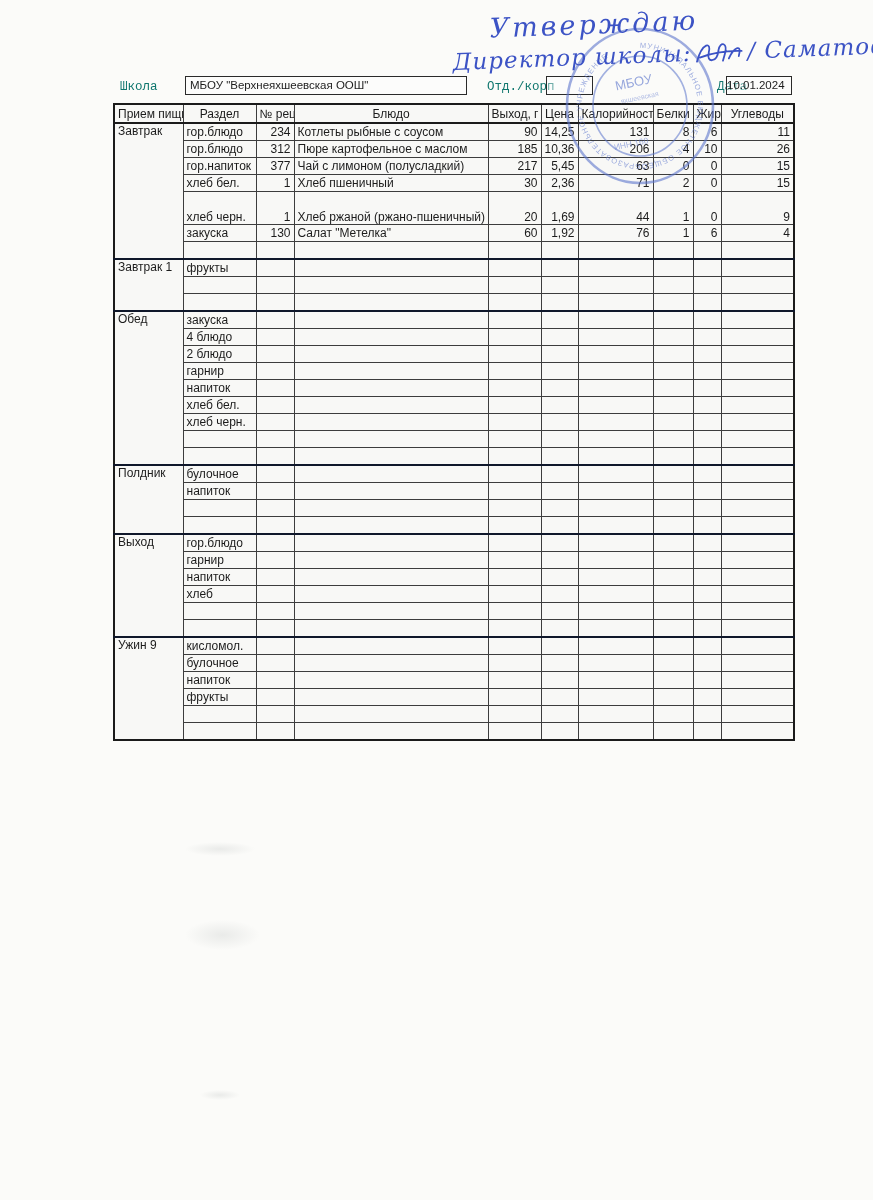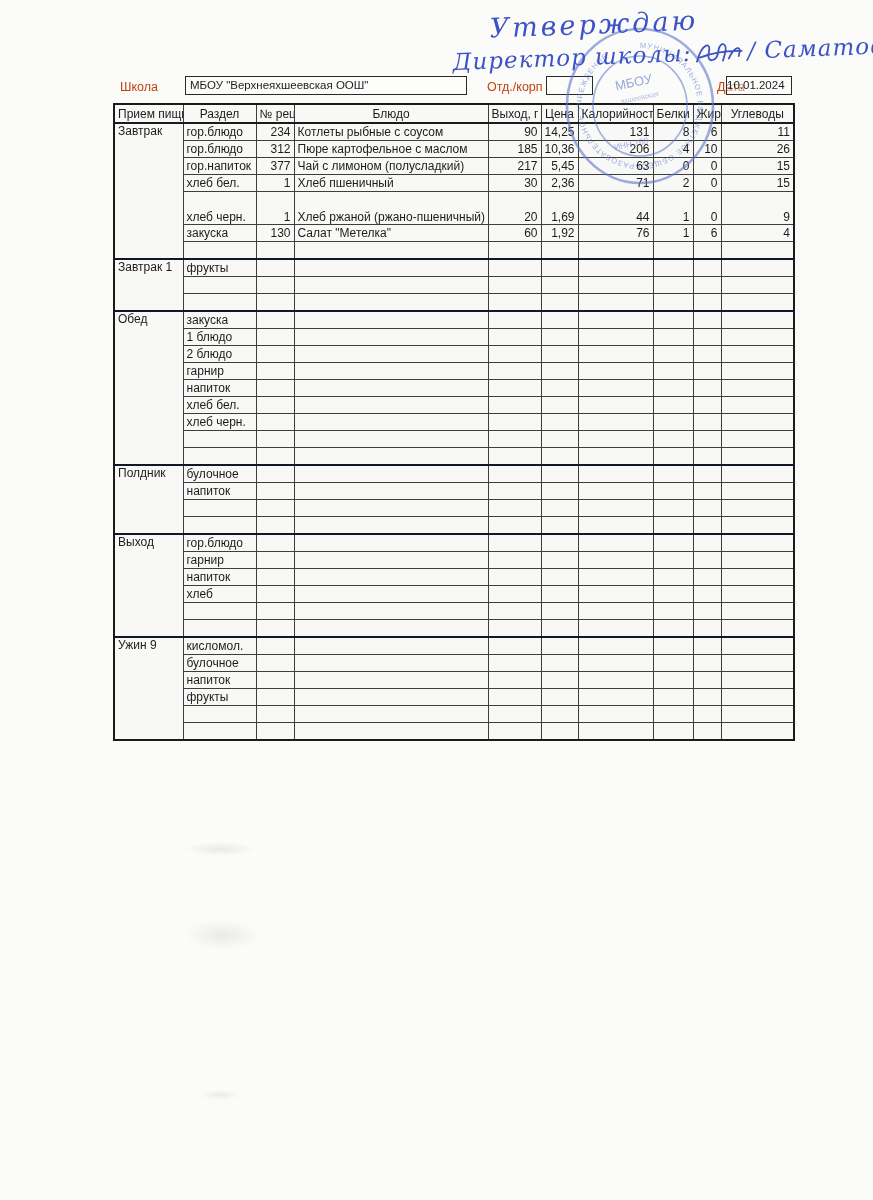--- a/index.html
+++ b/index.html
@@ -27,21 +27,21 @@
     display:block;margin-top:4px;
     font-size:23px;letter-spacing:1px;white-space:nowrap;
   }
   .sig-svg{display:inline-block;vertical-align:-6px;margin:0 2px;}
   
   .stamp{
     position:absolute;left:562px;top:26px;width:156px;height:162px;
     z-index:5;pointer-events:none;opacity:.8;filter:blur(.3px);
   }
   
-  .flabel{position:absolute;font-size:12.5px;color:#c2410c;}
+  .flabel{position:absolute;font-size:12.5px;color:#0f766e;font-family:Liberation Mono, monospace;}
   .fbox{
     position:absolute;border:1.5px solid #2a2a2a;height:17px;
     font-size:11.5px;line-height:17px;background:rgba(255,255,255,.4);
   }
   
   .menu-table{
     position:absolute;left:113px;top:103px;width:680px;
     border-collapse:collapse;table-layout:fixed;
     font-size:12px;
     border:2px solid #1b1b1b;
@@ -246,21 +246,21 @@
         <td class="c-recipe"></td>
         <td class="c-dish"></td>
         <td class="c-weight"></td>
         <td class="c-price"></td>
         <td class="c-calories"></td>
         <td class="c-protein"></td>
         <td class="c-fat"></td>
         <td class="c-carbs"></td>
       </tr>
       <tr>
-        <td class="c-section">1 блюдо</td>
+        <td class="c-section">4 блюдо</td>
         <td class="c-recipe"></td>
         <td class="c-dish"></td>
         <td class="c-weight"></td>
         <td class="c-price"></td>
         <td class="c-calories"></td>
         <td class="c-protein"></td>
         <td class="c-fat"></td>
         <td class="c-carbs"></td>
       </tr>
       <tr>

